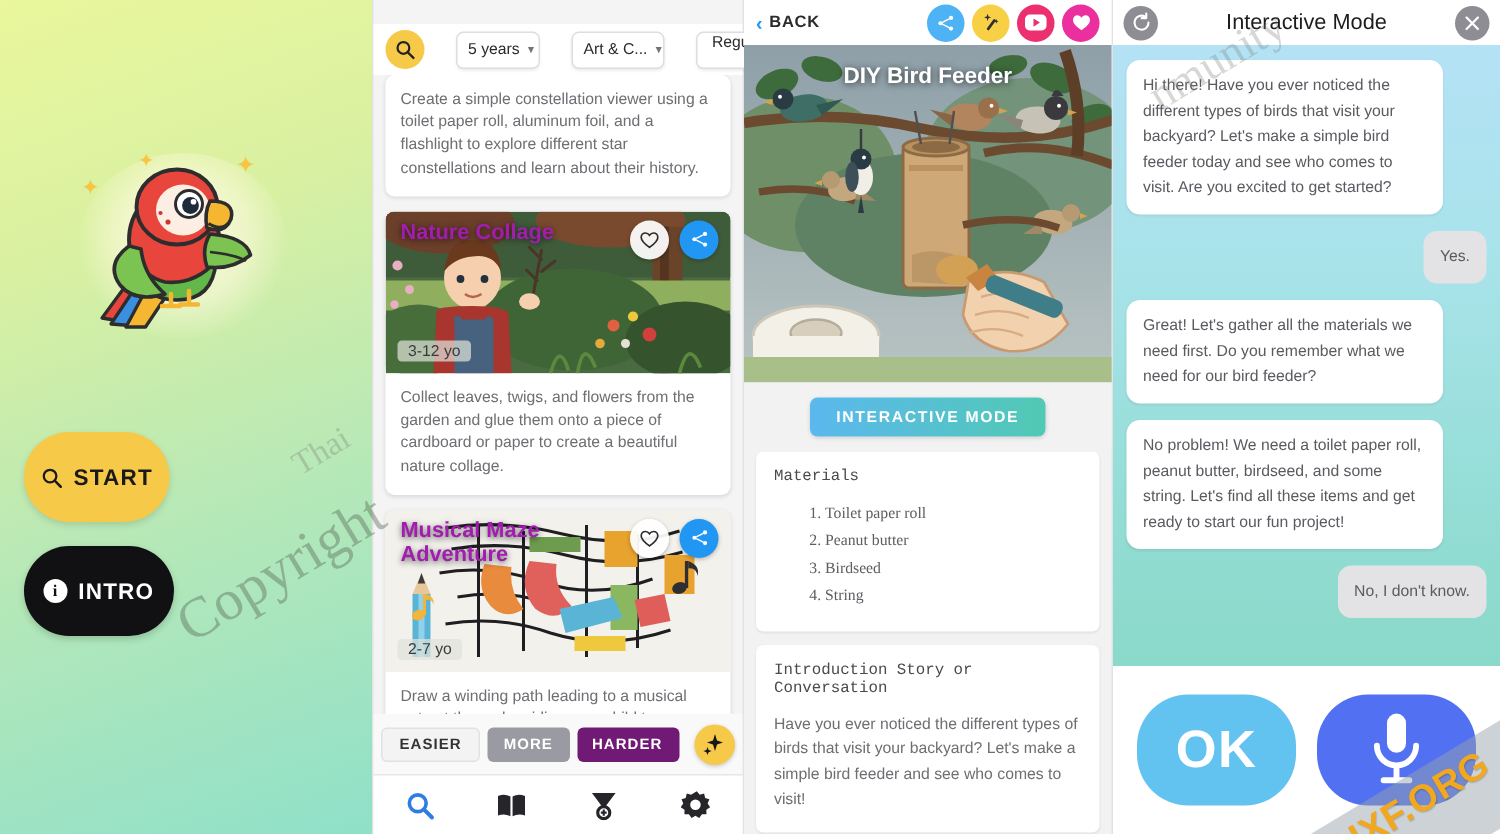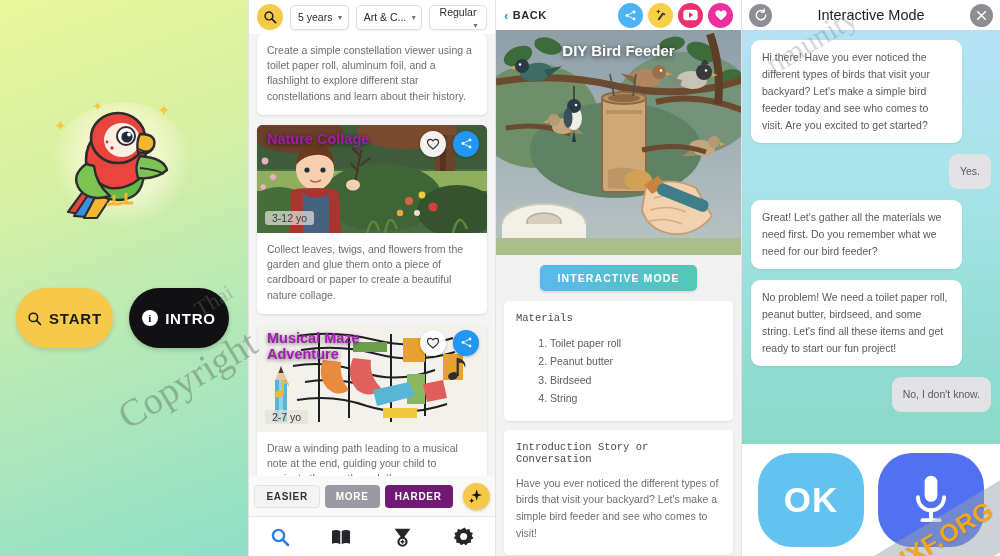--- a/index.html
+++ b/index.html
@@ -22,43 +22,43 @@
     position: absolute; left: 18px; top: 14px; width: 140px; height: 124px;
     border-radius: 50%;
     background: radial-gradient(circle at 50% 45%, rgba(255,252,235,.95) 0%, rgba(255,250,225,.55) 45%, rgba(255,250,225,0) 72%);
   }
   .sparkle { position: absolute; color: #f5c643; font-size: 17px; line-height: 1; }
   .sp1 { left: 20px; top: 30px; font-size: 15px; }
   .sp2 { left: 58px; top: 12px; font-size: 13px; }
   .sp3 { left: 123px; top: 15px; font-size: 16px; }
   .parrot-svg { position: absolute; left: 26px; top: 16px; }
 
-  .btn-row { position: absolute; left: 0; top: 288px; width: 248px; display: flex; gap: 16px; padding-left: 16px; }
+  .btn-row { position: absolute; left: 0; top: 288px; width: 248px; display: flex; gap: 16px; padding-left: 16px; flex-direction: column; }
   .pill {
     display: flex; align-items: center; justify-content: center; gap: 7px;
     height: 60px; border-radius: 30px; font-weight: bold; letter-spacing: .8px;
     font-size: 15px; cursor: pointer; border: none;
   }
   .pill-start { width: 97px; background: #f7c948; color: #1a1a1a; box-shadow: 0 2px 5px rgba(0,0,0,.13); }
   .pill-intro { width: 100px; background: #111113; color: #fff; box-shadow: 0 2px 5px rgba(0,0,0,.18); }
   .info-dot {
     width: 16px; height: 16px; border-radius: 50%; background: #fff; color: #111113;
     font-size: 11px; font-weight: bold; display: flex; align-items: center; justify-content: center;
     font-family: "Liberation Serif", serif;
   }
 
   
   .panel-list {
     width: 248px; height: 556px; background: #f4f4f5; position: relative;
     border-left: 1px solid #e2e2e4; border-right: 1px solid #e2e2e4;
     display: flex; flex-direction: column;
   }
   .toolbar {
-    height: 34px; background: #fff; display: flex; align-items: center; gap: 7px;
-    padding: 0 8px; flex-shrink: 0;
+    height: 34px; background: #fff; display: flex; align-items: center; gap: 21px;
+    padding: 0 8px; flex-shrink: 0; margin-top: 16px;
   }
   .tb-search {
     width: 26px; height: 26px; border-radius: 50%; background: #f7c948;
     display: flex; align-items: center; justify-content: center; flex-shrink: 0;
     cursor: pointer;
   }
   .chip {
     height: 25px; background: #fff; border: 1px solid #dedee1; border-radius: 5px;
     display: flex; align-items: center; gap: 4px; padding: 0 7px;
     font-size: 10.5px; color: #2b2b2e; cursor: pointer;
@@ -143,21 +143,21 @@
     background: linear-gradient(90deg,#5bb8ee 0%,#51c9b4 100%);
     color: #fff; font-size: 10.5px; font-weight: bold; letter-spacing: 1.1px;
     padding: 7px 17px; border-radius: 5px; border: none; cursor: pointer;
     box-shadow: 0 1px 3px rgba(0,0,0,.15);
   }
   .sec {
     background: #fff; border-radius: 5px; margin: 0 8px 9px; padding: 11px 12px 13px;
     box-shadow: 0 1px 2px rgba(0,0,0,.08);
   }
   .sec-h { font-size: 10.5px; color: #4a4a4e; margin-bottom: 10px; font-family: Liberation Mono, monospace; }
-  .sec-list { list-style: decimal; padding-left: 34px; }
+  .sec-list { list-style: decimal; padding-left: 34px; font-family: Liberation Serif, serif; }
   .sec-list li { font-size: 10.5px; color: #5d5d62; line-height: 1.75; }
   .sec-p { font-size: 10.5px; color: #6e6e73; line-height: 1.6; }
   .detail-scroll { flex: 1; overflow: hidden; }
 
   
   .panel-chat { width: 258px; height: 556px; position: relative; display: flex; flex-direction: column; }
   .chat-top { height: 30px; background: #fff; display: flex; align-items: center;
     padding: 0 7px; flex-shrink: 0; }
   .chat-circ {
     width: 23px; height: 23px; border-radius: 50%; background: #8d8d93;
@@ -171,21 +171,21 @@
   .bub { border-radius: 9px; padding: 9px 11px; font-size: 10.5px; line-height: 1.62;
     margin-bottom: 11px; max-width: 88%; }
   .bub-bot { background: #fff; color: #5a5a60; box-shadow: 0 1px 2px rgba(0,0,0,.08); }
   .bub-user { background: #e3e3e5; color: #5a5a60; margin-left: auto; max-width: 72%;
     text-align: left; width: fit-content; }
   .chat-foot {
     height: 112px; background: #fff; display: flex; align-items: center;
     justify-content: center; gap: 14px; flex-shrink: 0;
   }
   .sq-btn {
-    width: 106px; height: 94px; border-radius: 34px; display: flex;
+    width: 106px; height: 74px; border-radius: 34px; display: flex;
     align-items: center; justify-content: center; cursor: pointer;
   }
   .sq-ok { background: #62c2f0; color: #fff; font-size: 35px; font-weight: bold; letter-spacing: 1px; }
   .sq-mic { background: #5271f2; }
 
   
   .wm { position: absolute; pointer-events: none; z-index: 40; }
   .wm-copy {
     left: 110px; top: 400px; font-size: 38px; color: rgba(90,105,85,.42);
     font-family: "Liberation Serif", serif;

